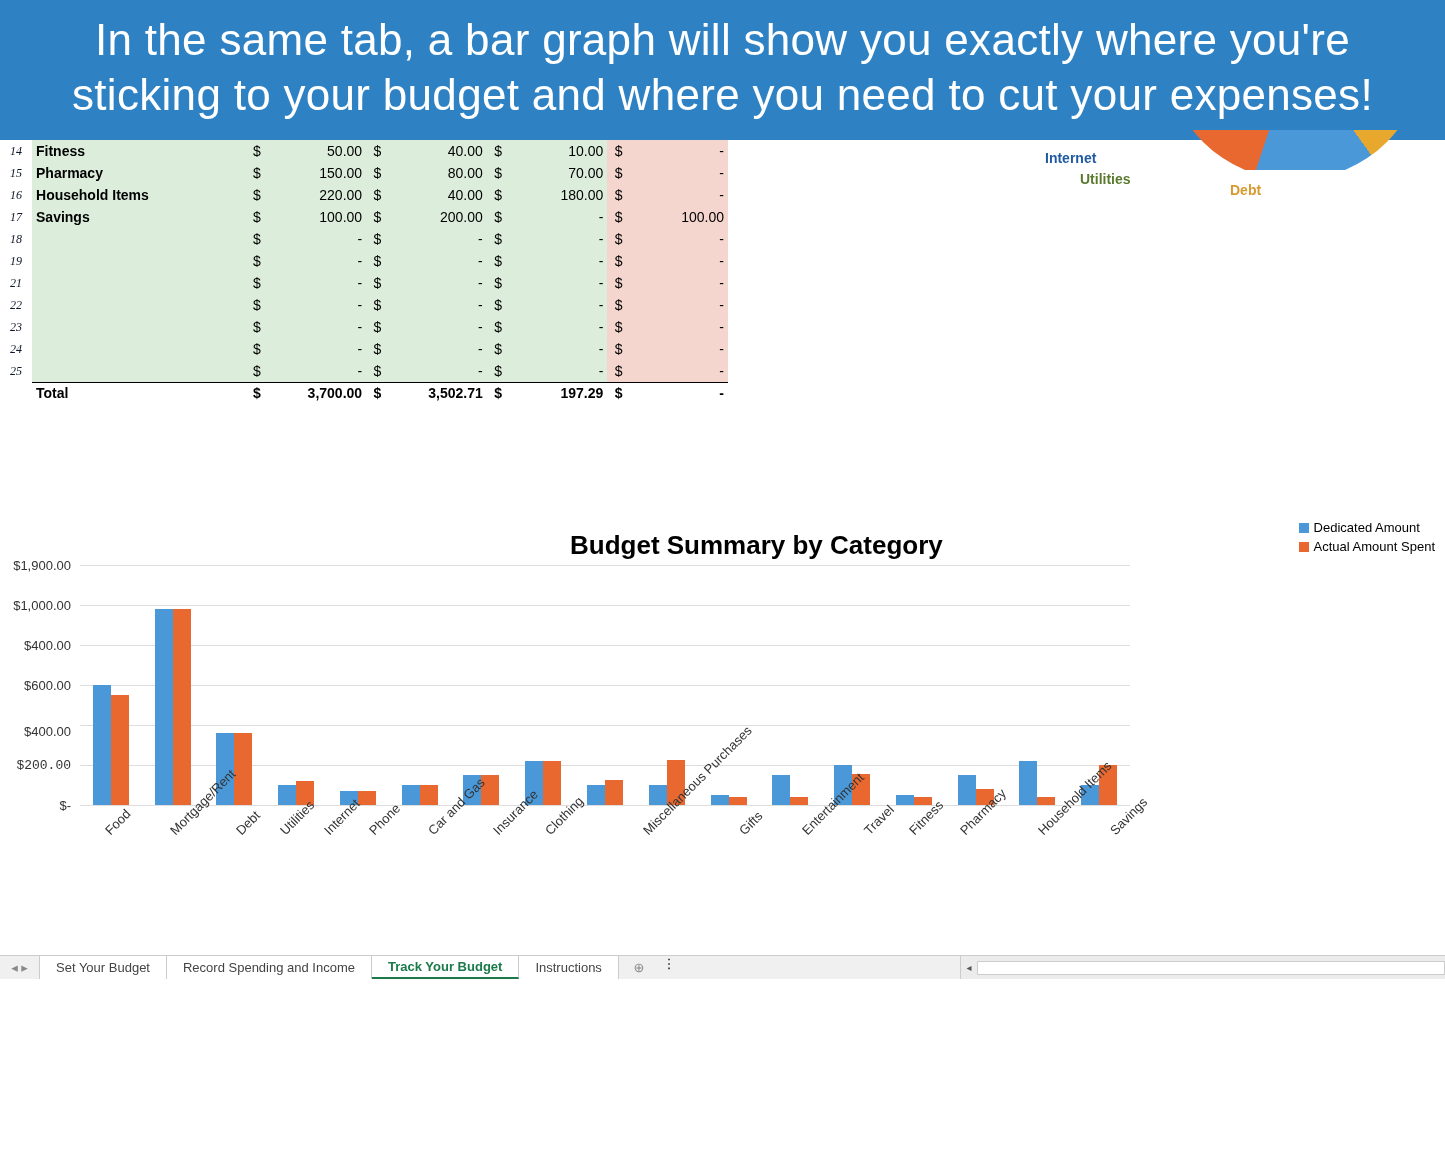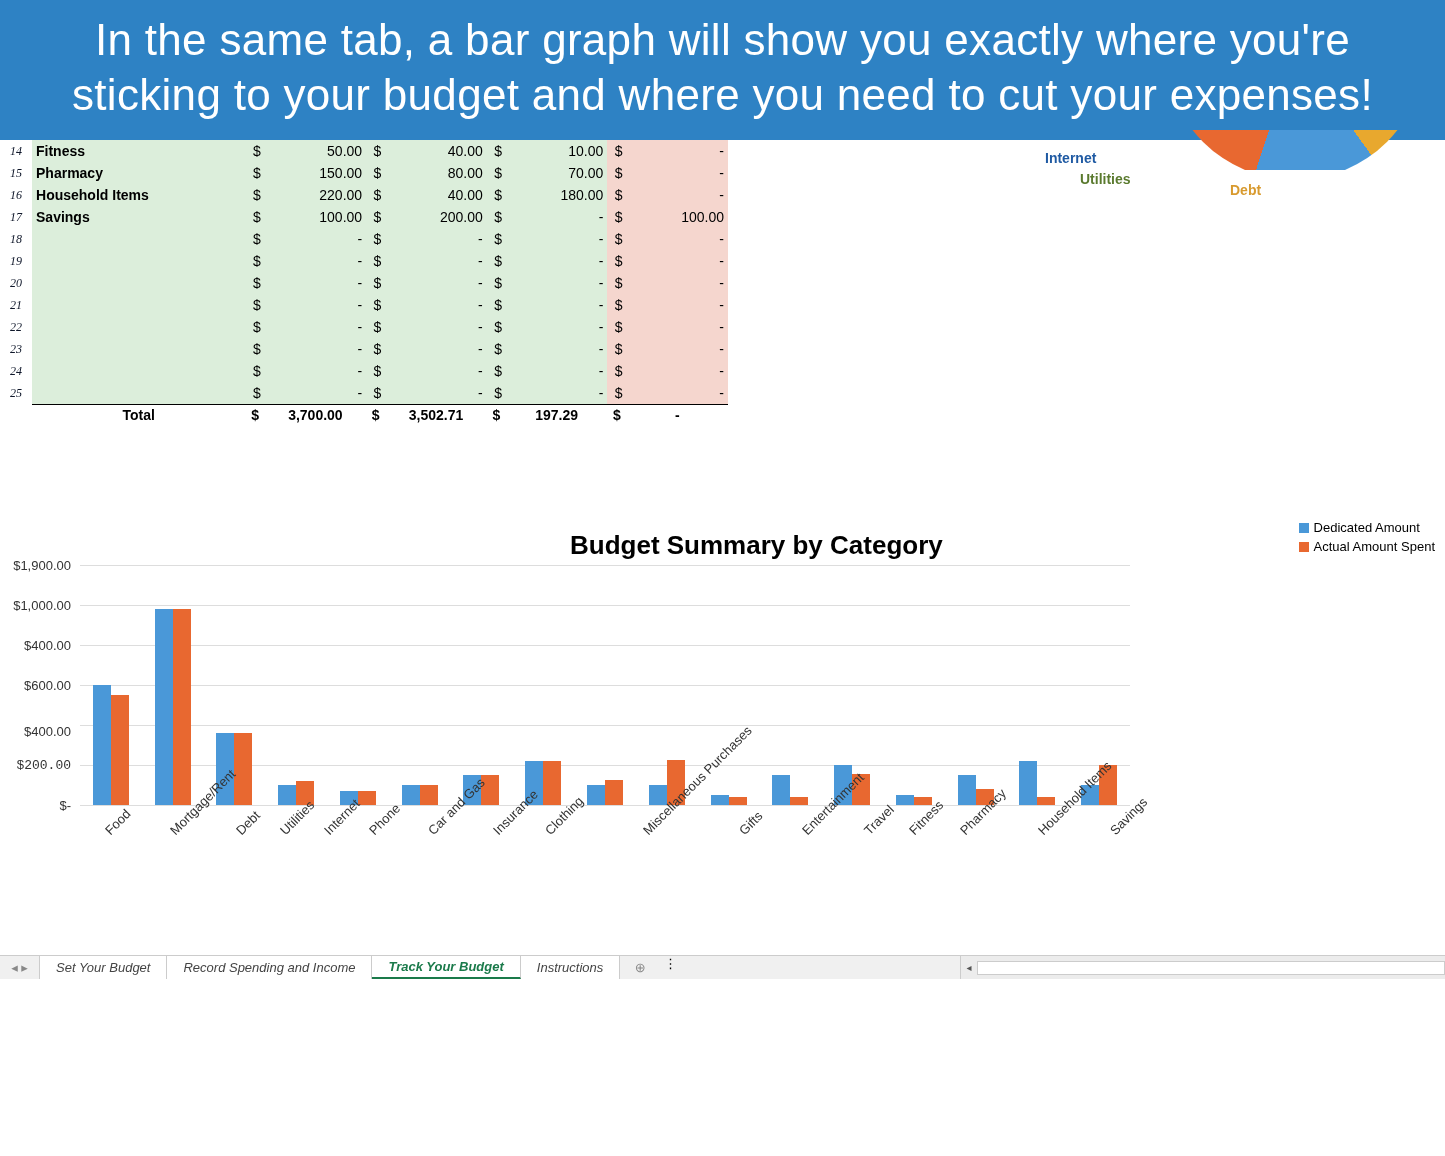--- a/index.html
+++ b/index.html
@@ -6,21 +6,21 @@
   body { font-family: "Segoe UI", Arial, sans-serif; font-size: 13px; background: #fff; width: 1445px; }
   .banner { background: #2e82c4; color: #fff; text-align: center; font-family: "Century Gothic", "Segoe UI", sans-serif; font-weight: 300; font-size: 44px; line-height: 1.25; padding: 12px 30px 18px; letter-spacing: 0.3px; }
   .sheet-area { position: relative; height: 300px; }
   .spreadsheet { position: absolute; left: 0; top: 0; width: 728px; background: #dceedb; border-collapse: collapse; font-size: 14px; }
   .spreadsheet td { padding: 2px 4px; height: 22px; vertical-align: middle; }
   .rownum { width: 30px; background: #fff; text-align: center; font-style: italic; font-size: 12px; color: #0f172a; font-family: Georgia, serif; }
   .cat { width: 200px; font-weight: bold; font-family: "Century Gothic", Arial, sans-serif; }
   .dol { width: 18px; text-align: right; font-family: "Century Gothic", Arial, sans-serif; }
   .num { width: 95px; text-align: right; font-family: "Century Gothic", Arial, sans-serif; padding-right: 8px; }
   .pink { background: #f5d6ce; }
-  .totalrow td { border-top: 1.5px solid #000; font-weight: bold; background: #fff; font-family: "Century Gothic", Arial, sans-serif; text-align: center; }
+  .totalrow td { border-top: 1.5px solid #000; font-weight: bold; background: #fff; font-family: "Century Gothic", Arial, sans-serif; }
   .totalrow .rownum { border-top: none; font-weight: normal; }
   .pie-labels { position: absolute; right: 20px; top: 5px; }
   .pie-labels .lbl { font-family: "Century Gothic", Arial, sans-serif; font-size: 14px; font-weight: bold; position: absolute; }
   .chart-title { font-family: Arial, sans-serif; font-size: 26px; font-weight: bold; position: absolute; left: 570px; top: 530px; }
   .legend { position: absolute; right: 10px; top: 520px; font-size: 13px; }
   .legend-item { display: flex; align-items: center; margin-bottom: 4px; }
   .swatch { width: 10px; height: 10px; margin-right: 5px; }
   .chart { position: absolute; left: 0; top: 565px; width: 1130px; height: 390px; }
   .yaxis { position: absolute; left: 0; top: 0; width: 75px; height: 260px; }
   .ytick { position: absolute; right: 4px; font-size: 13px; color: #333; transform: translateY(-50%); }
@@ -120,32 +120,20 @@
           <td class="dol">$</td>
           <td class="num">-</td>
           <td class="dol">$</td>
           <td class="num">-</td>
           <td class="dol">$</td>
           <td class="num">-</td>
           <td class="dol pink">$</td>
           <td class="num pink">-</td>
         </tr>
         <tr>
-          <td class="rownum">20</td>
-          <td class="cat"></td>
-          <td class="dol">$</td>
-          <td class="num">-</td>
-          <td class="dol">$</td>
-          <td class="num">-</td>
-          <td class="dol">$</td>
-          <td class="num">-</td>
-          <td class="dol pink">$</td>
-          <td class="num pink">-</td>
-        </tr>
-        <tr>
           <td class="rownum">21</td>
           <td class="cat"></td>
           <td class="dol">$</td>
           <td class="num">-</td>
           <td class="dol">$</td>
           <td class="num">-</td>
           <td class="dol">$</td>
           <td class="num">-</td>
           <td class="dol pink">$</td>
           <td class="num pink">-</td>
@@ -341,21 +329,21 @@
       <div class="xlab"><span>Travel</span></div>
       <div class="xlab"><span>Fitness</span></div>
       <div class="xlab"><span>Pharmacy</span></div>
       <div class="xlab"><span>Household Items</span></div>
       <div class="xlab"><span>Savings</span></div>
     </div>
 </div>
 
 <div class="tabs">
   <div class="tab-nav-btn">◂ ▸</div>
-  <div id="tablist" style="display: flex; font-style: italic;">
+  <div id="tablist" style="display: flex;">
       <div class="tab">Set Your Budget</div>
       <div class="tab">Record Spending and Income</div>
       <div class="tab active">Track Your Budget</div>
       <div class="tab">Instructions</div>
     </div>
   <div class="tab-plus">⊕</div>
   <div class="tab-spacer">&nbsp;⋮</div>
   <div class="hscroll-track">
     <div class="hscroll-btn">◂</div>
     <div class="hscroll-bar"></div>

